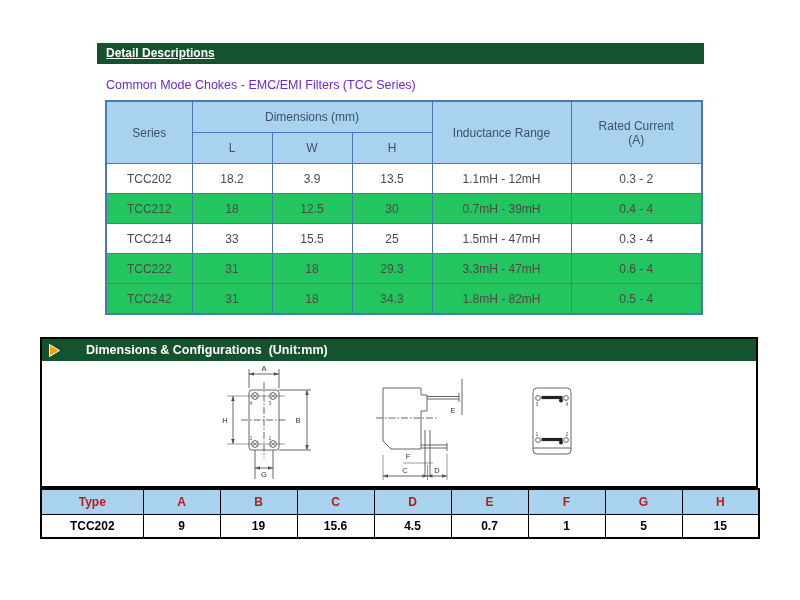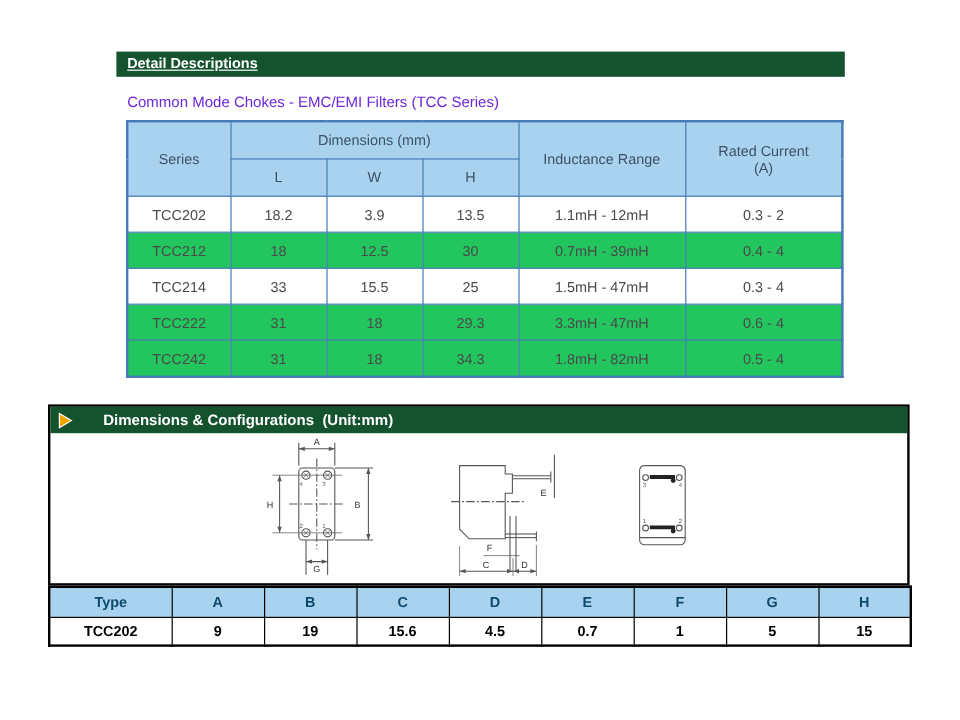--- a/index.html
+++ b/index.html
@@ -52,21 +52,21 @@
     font-size:7.5px; text-anchor:middle;
   }
   .diag text.pin { font-size:5px; fill:#555; }
 
   table.t2 {
     position:absolute; left:40px; top:488px;
     border-collapse:collapse; table-layout:fixed;
     border:2px solid #000; font-size:12px;
   }
   .t2 th, .t2 td { border:1px solid #000; text-align:center; padding:0; }
-  .t2 th { background:#a8d2ee; color:#0c4a6e; font-weight:bold; height:24px; }
+  .t2 th { background:#a8d2ee; color:#b91c1c; font-weight:bold; height:24px; }
   .t2 td { background:#fff; color:#000; font-weight:bold; height:22px; }
 </style>
 </head>
 <body>
 
 <div class="s1-header">Detail Descriptions</div>
 
 <div class="s1-subtitle">Common Mode Chokes - EMC/EMI Filters (TCC Series)</div>
 
 <table class="t1">

